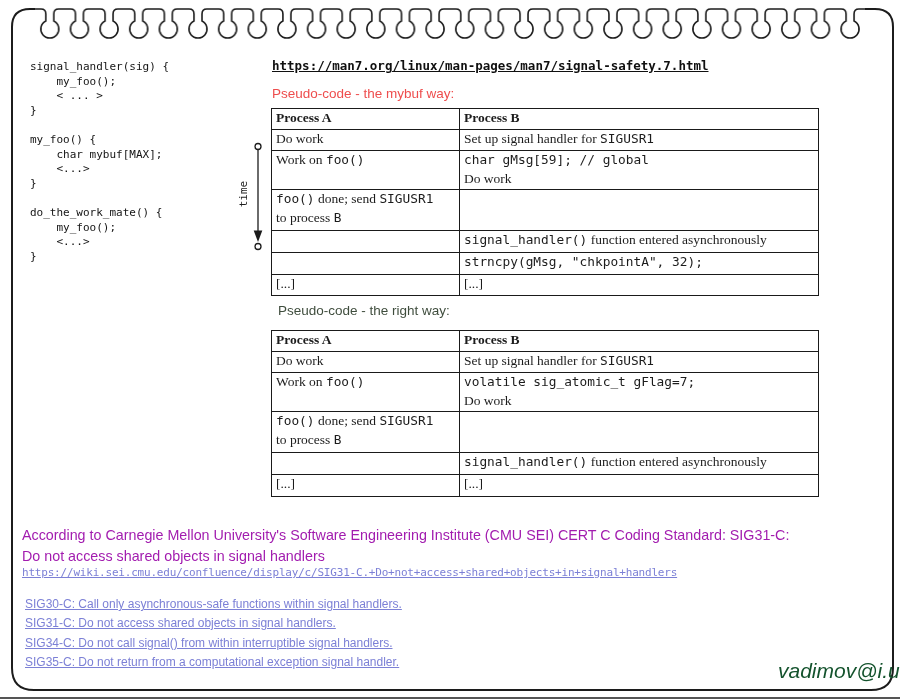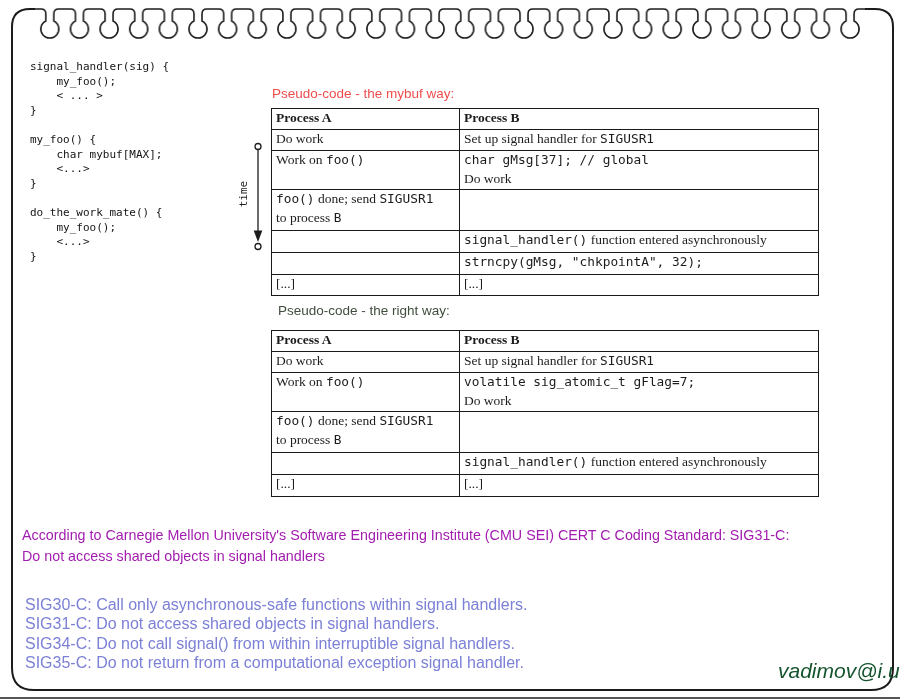--- a/index.html
+++ b/index.html
@@ -42,22 +42,22 @@
   .ptable tr:nth-child(5) td{height:22px;}
   .ptable tr:nth-child(6) td{height:22px;}
   .ptable tr:nth-child(7) td{height:21px;}
   .ptable .mono{font-family:"DejaVu Sans Mono",monospace;font-size:12.8px;}
   .ptable .serif{font-family:"Liberation Serif",serif;}
   .ptable .bold{font-weight:bold;}
 
   
   .cert-note{position:absolute;left:22px;top:525px;font-size:14.3px;line-height:20.5px;
              color:#a21caf;}
-  .sig-rules{position:absolute;left:25px;top:595px;font-size:16px;line-height:19.3px;
-             color:#7c80d6;}
+  .sig-rules{position:absolute;left:25px;top:595px;font-size:12px;line-height:19.3px;
+             color:#7c80d6;text-decoration:underline;}
   .signature{position:absolute;left:778px;top:659px;font-style:italic;font-size:21px;
              color:#14532d;}
 </style>
 </head>
 <body>
 
 <div class="page">
 
   <svg class="bg" width="900" height="700" viewBox="0 0 900 700">
     <defs>
@@ -85,36 +85,37 @@
 my_foo() {
     char mybuf[MAX];
     &lt;...&gt;
 }
 
 do_the_work_mate() {
     my_foo();
     &lt;...&gt;
 }</pre>
 
+  <a class="man7-link" href="#">https://man7.org/linux/man-pages/man7/signal-safety.7.html</a>
 
   <div class="heading red">Pseudo-code - the mybuf way:</div>
 
   <table class="ptable t-wrong">
     <tbody>
         <tr>
           <td><span class="serif bold">Process A</span></td>
           <td><span class="serif bold">Process B</span></td>
         </tr>
         <tr>
           <td><span class="serif">Do work</span></td>
           <td><span class="serif">Set up signal handler for </span><span class="mono">SIGUSR1</span></td>
         </tr>
         <tr>
           <td><span class="serif">Work on </span><span class="mono">foo()</span></td>
-          <td><span class="mono">char gMsg[37];   // global</span><br><span class="serif">Do work</span></td>
+          <td><span class="mono">char gMsg[59];   // global</span><br><span class="serif">Do work</span></td>
         </tr>
         <tr>
           <td><span class="mono">foo()</span><span class="serif"> done; send </span><span class="mono">SIGUSR1</span><br><span class="serif">to process </span><span class="mono">B</span></td>
           <td></td>
         </tr>
         <tr>
           <td></td>
           <td><span class="mono">signal_handler()</span><span class="serif"> function entered asynchronously</span></td>
         </tr>
         <tr>
@@ -157,20 +158,21 @@
           <td><span class="serif">[...]</span></td>
         </tr>
       </tbody>
   </table>
 
   <div class="cert-note">
     <div>According to Carnegie Mellon University's Software Engineering Institute (CMU SEI) CERT C Coding Standard: SIG31-C:</div>
     <div>Do not access shared objects in signal handlers</div>
   </div>
 
+  <a class="wiki-link" href="#">https://wiki.sei.cmu.edu/confluence/display/c/SIG31-C.+Do+not+access+shared+objects+in+signal+handlers</a>
 
   <div class="sig-rules">
     <div class="sig-rule">SIG30-C: Call only asynchronous-safe functions within signal handlers.</div>
     <div class="sig-rule">SIG31-C: Do not access shared objects in signal handlers.</div>
     <div class="sig-rule">SIG34-C: Do not call signal() from within interruptible signal handlers.</div>
     <div class="sig-rule">SIG35-C: Do not return from a computational exception signal handler.</div>
   </div>
 
   <div class="signature">vadimov@i.ua</div>
 

